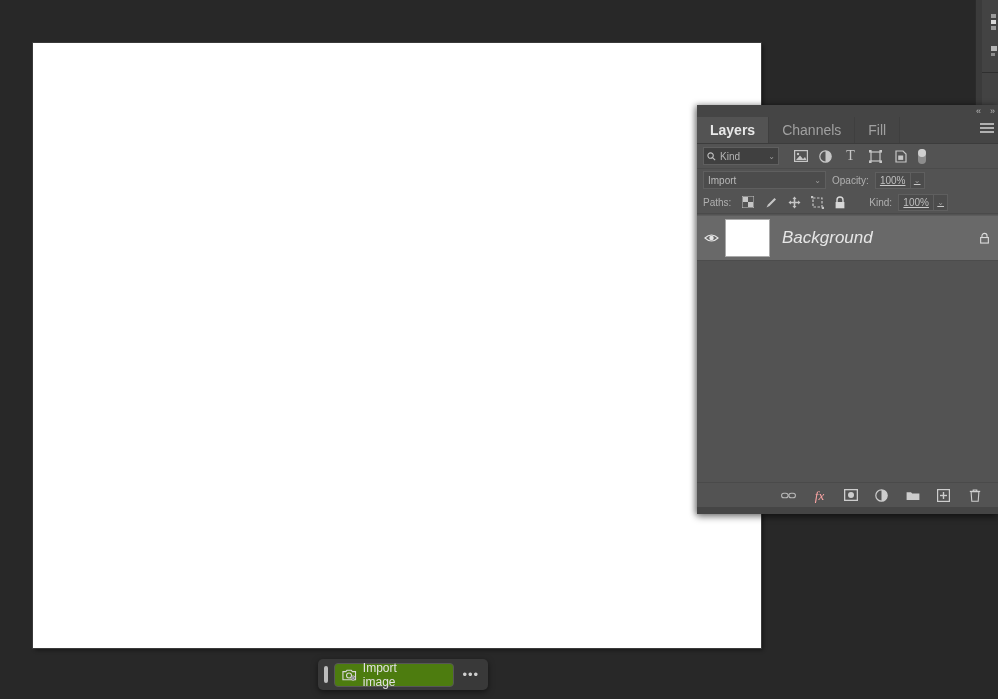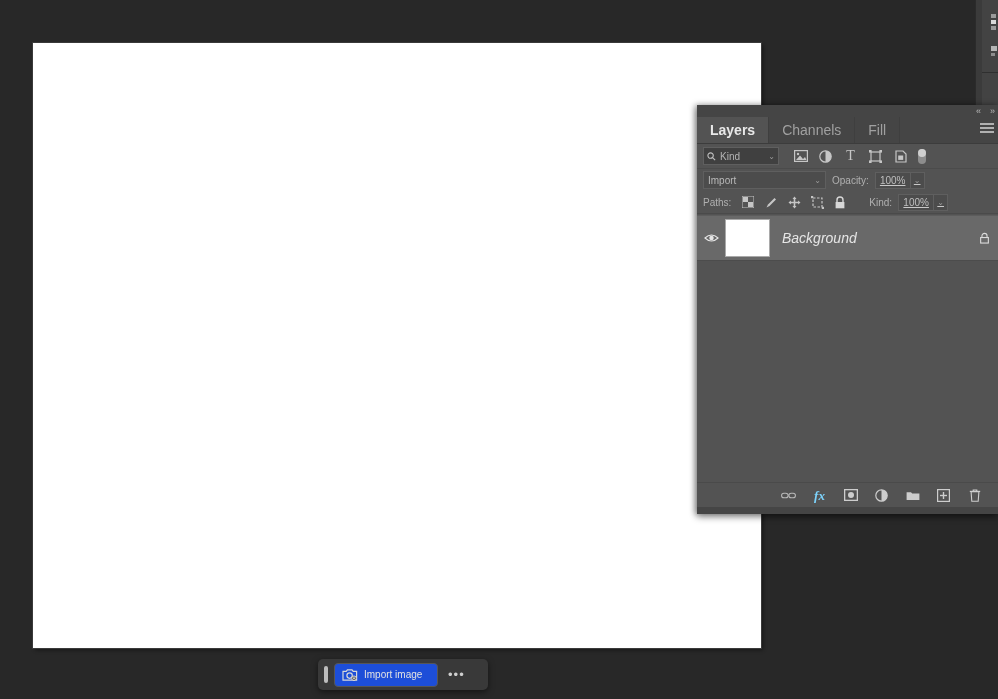--- a/index.html
+++ b/index.html
@@ -295,21 +295,21 @@
     width: 45px; height: 38px;
     background: #ffffff;
     border: 1px solid #a9a9a9;
     box-sizing: border-box;
     flex: 0 0 auto;
   }
   .layer-name {
     flex: 1 1 auto;
     padding-left: 12px;
     font-style: italic;
-    font-size: 14px;
+    font-size: 17px;
     color: #e6e6e6;
   }
   .layer-lock {
     width: 28px;
     display: flex; align-items: center; justify-content: center;
     color: #dcdcdc;
   }
 
   
   .panel-footer {
@@ -352,29 +352,29 @@
   .drag-handle {
     width: 4px;
     height: 17px;
     border-radius: 2px;
     background: #bdbdbd;
     cursor: grab;
     flex: 0 0 auto;
   }
   .import-btn {
     height: 22px;
-    background: #1d4ed8;
+    background: #4d7c0f;
     border: 1px solid #565656;
     border-radius: 4px;
     display: flex;
     align-items: center;
     gap: 6px;
-    padding: 0 15px 0 7px;
+    padding: 0 25px 0 7px;
     color: #e2e2e2;
-    font-size: 10px;
+    font-size: 12px;
     cursor: pointer;
   }
   .more-btn {
     width: 24px; height: 22px;
     display: flex; align-items: center; justify-content: center;
     color: #cfcfcf;
     letter-spacing: 1px;
     font-size: 13px;
     cursor: pointer;
     border-radius: 4px;
@@ -538,21 +538,21 @@
       </div>
 
       <div class="panel-footer">
         <div class="fbtn">
           <svg width="15" height="9" viewBox="0 0 16 9">
             <rect x="0.6" y="2" width="7" height="5" rx="2.5" fill="none" stroke="#b9b9b9" stroke-width="1.1"></rect>
             <rect x="8.4" y="2" width="7" height="5" rx="2.5" fill="none" stroke="#b9b9b9" stroke-width="1.1"></rect>
           </svg>
         </div>
         <div class="fbtn">
-          <span style="font-family:'Liberation Serif',serif;font-style:italic;font-size:13px;color:#7dd3fc;line-height:1;font-weight:bold;">fx</span>
+          <span style="font-family:'Liberation Serif',serif;font-style:italic;font-size:13px;color:#fca5a5;line-height:1;">fx</span>
         </div>
         <div class="fbtn">
           <svg width="14" height="12" viewBox="0 0 14 12">
             <rect x="0.6" y="0.6" width="12.8" height="10.8" fill="none" stroke="#cdcdcd" stroke-width="1.4"></rect>
             <circle cx="7" cy="6" r="3" fill="#cdcdcd"></circle>
           </svg>
         </div>
         <div class="fbtn">
           <svg width="13" height="13" viewBox="0 0 13 13">
             <circle cx="6.5" cy="6.5" r="5.7" fill="none" stroke="#cdcdcd" stroke-width="1.2"></circle>

